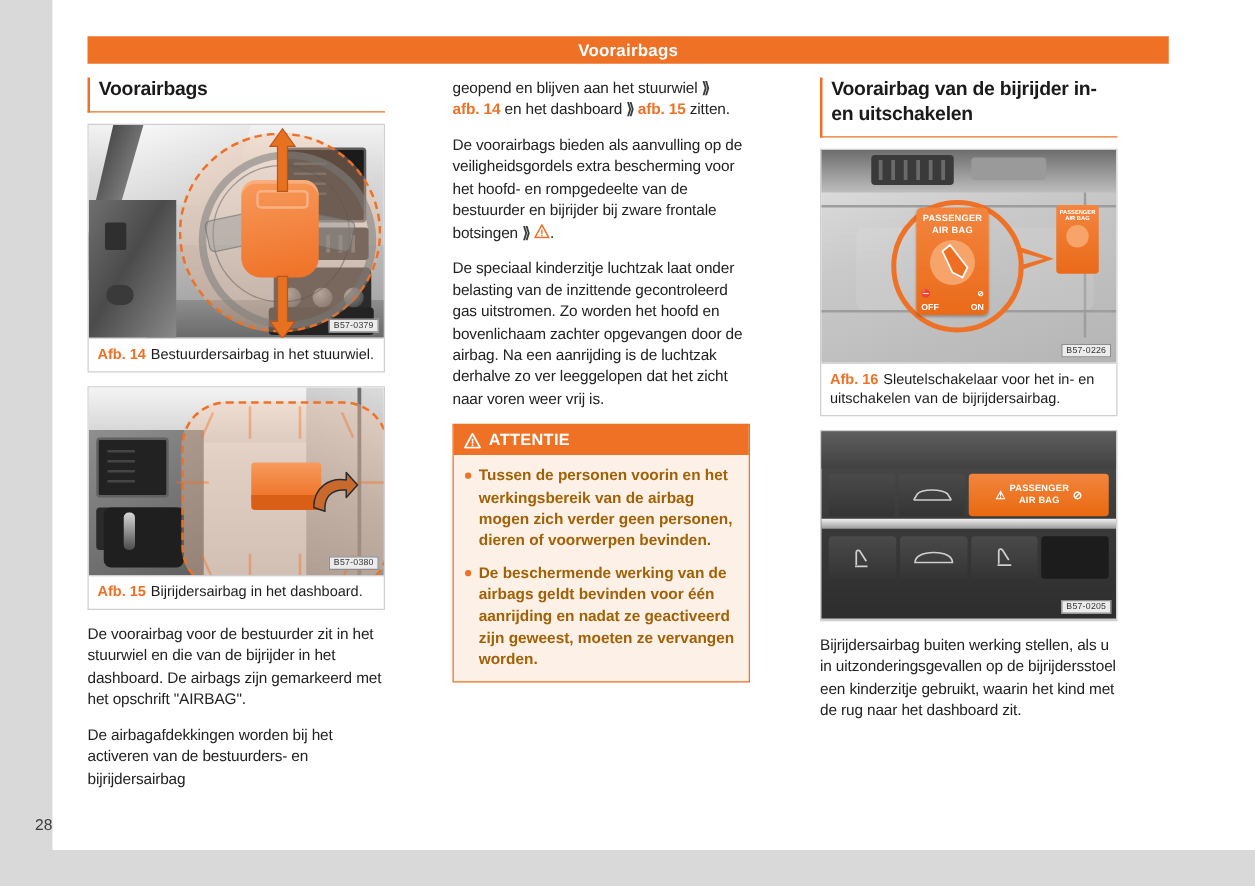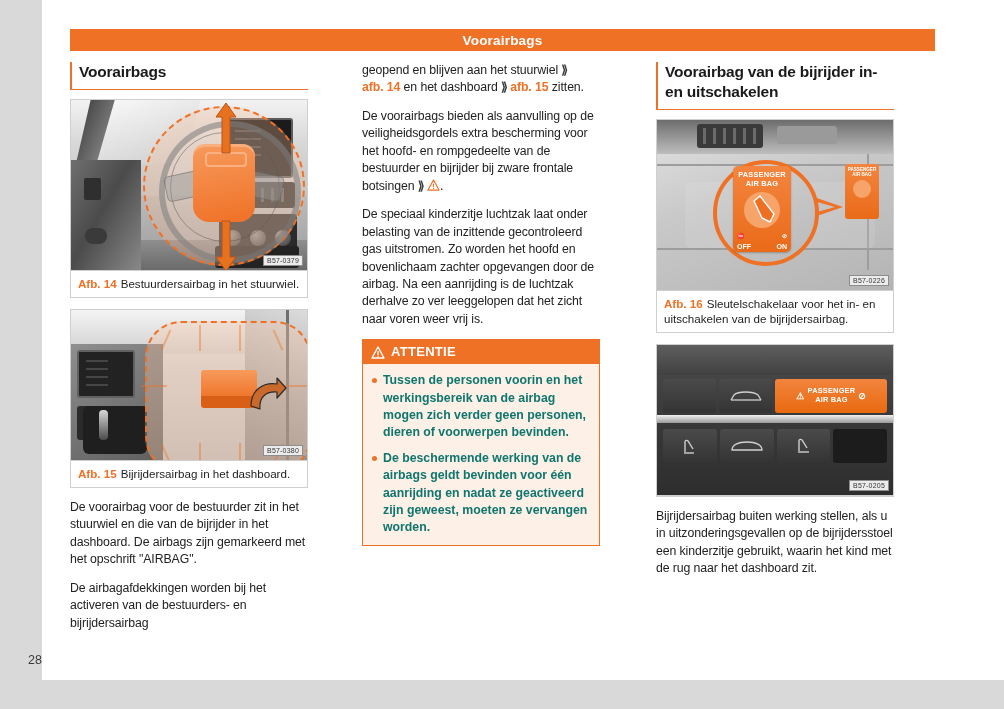--- a/index.html
+++ b/index.html
@@ -142,21 +142,21 @@
     align-items: center;
     gap: 7px;
   }
   .warn-body { padding: 8px 9px 9px 9px; }
   .warn-item {
     position: relative;
     margin: 0 0 9px 0;
     padding-left: 11px;
     font-size: 12.3px;
     line-height: 1.40;
-    color: #0f766e;
+    color: #a16207;
     font-weight: bold;
   }
   .warn-item:last-child { margin-bottom: 0; }
   .warn-item::before {
     content: "";
     position: absolute;
     left: 0px;
     top: 6px;
     width: 5px;
     height: 5px;

